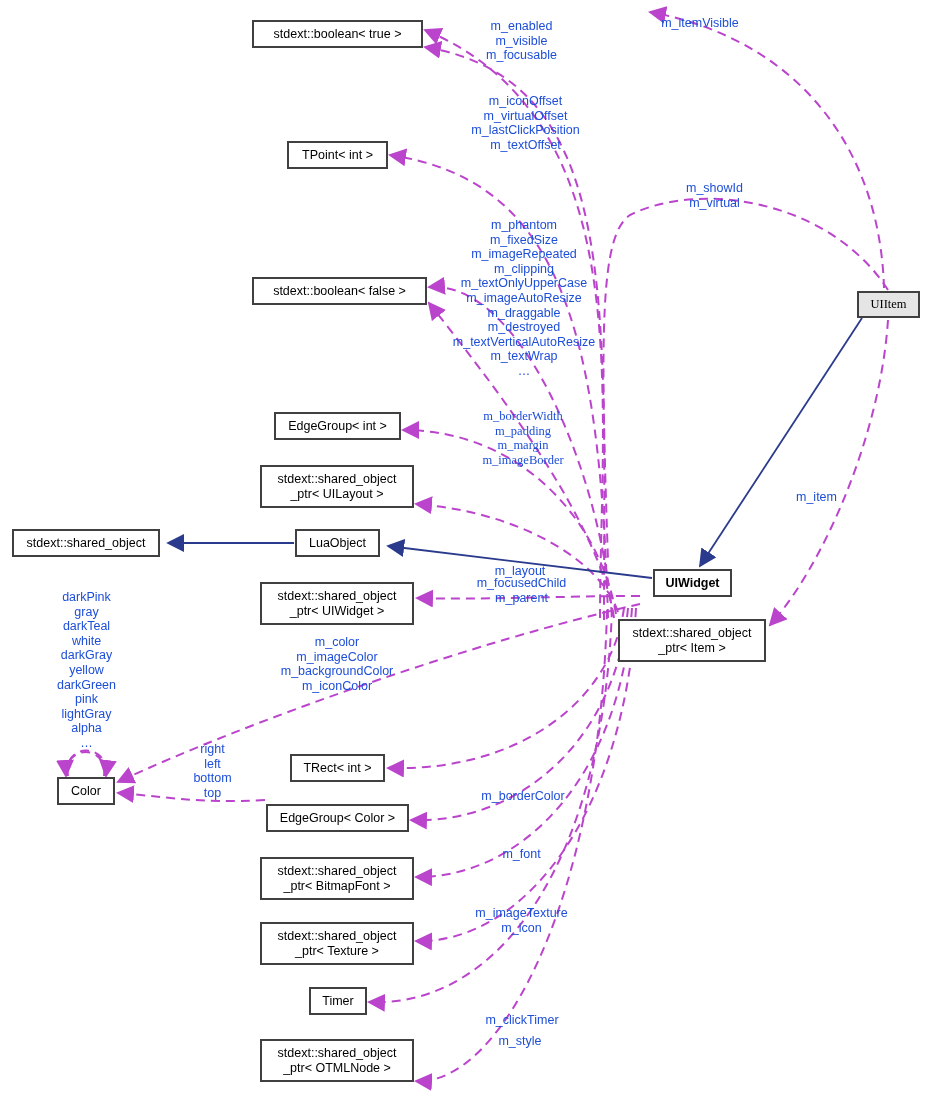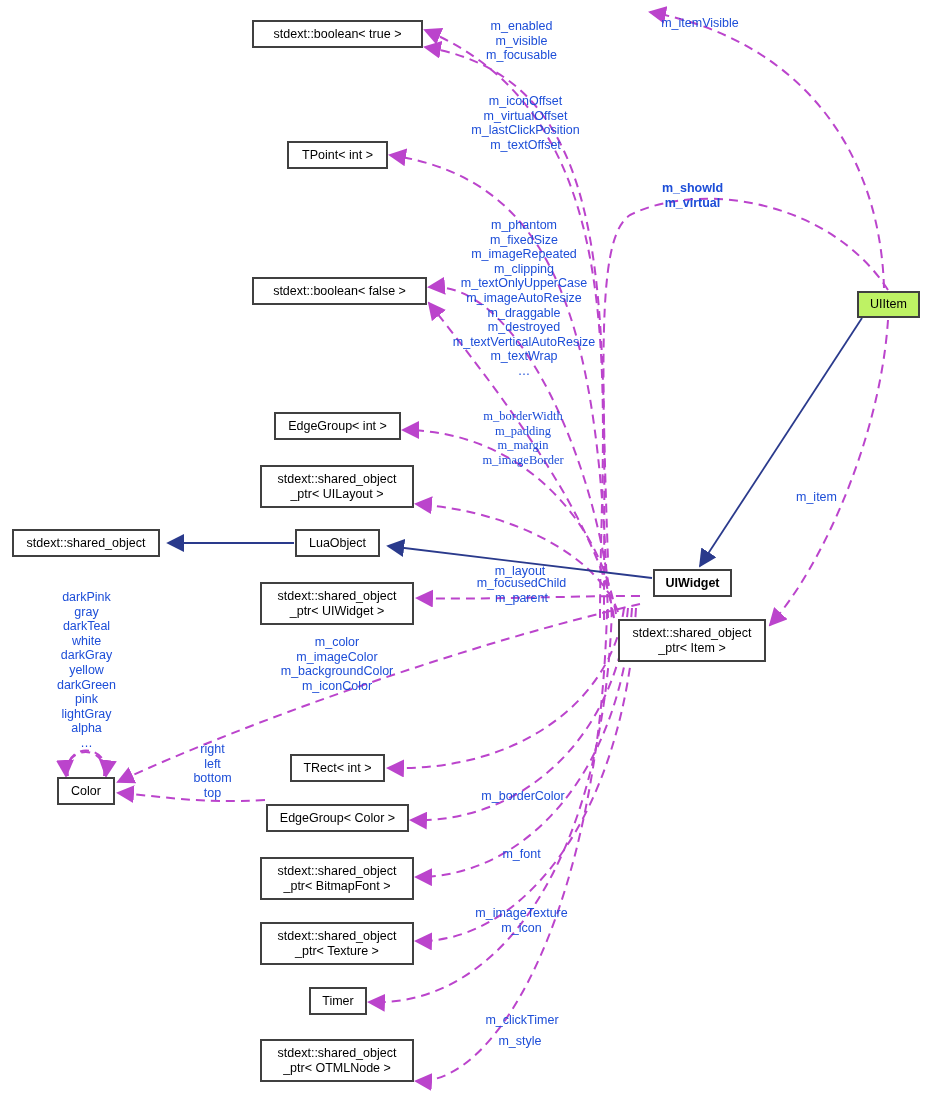--- a/index.html
+++ b/index.html
@@ -34,21 +34,22 @@
     font-size: 12.5px;
     line-height: 15px;
     text-align: center;
     display: flex;
     align-items: center;
     justify-content: center;
     white-space: pre;
     z-index: 5;
   }
   .node.highlight {
-    background: #bef264;
+    background: #e5e5e5;
+    font-family: Liberation Serif, serif;
   }
   .edge-label {
     position: absolute;
     font-size: 12.5px;
     line-height: 14.6px;
     color: #1d4ed8;
     text-align: center;
     white-space: pre;
     z-index: 6;
   }
@@ -163,21 +164,21 @@
 
   <div class="edge-label" style="left:460px;top:19px;width:123px;">m_enabled
 m_visible
 m_focusable</div>
 
   <div class="edge-label" style="left:453px;top:94px;width:145px;">m_iconOffset
 m_virtualOffset
 m_lastClickPosition
 m_textOffset</div>
 
-  <div class="edge-label" style="left:645px;top:181px;width:95px;font-weight:bold;">m_showId
+  <div class="edge-label" style="left:667px;top:181px;width:95px;">m_showId
 m_virtual</div>
 
   <div class="edge-label" style="left:436px;top:218px;width:176px;">m_phantom
 m_fixedSize
 m_imageRepeated
 m_clipping
 m_textOnlyUpperCase
 m_imageAutoResize
 m_draggable
 m_destroyed

